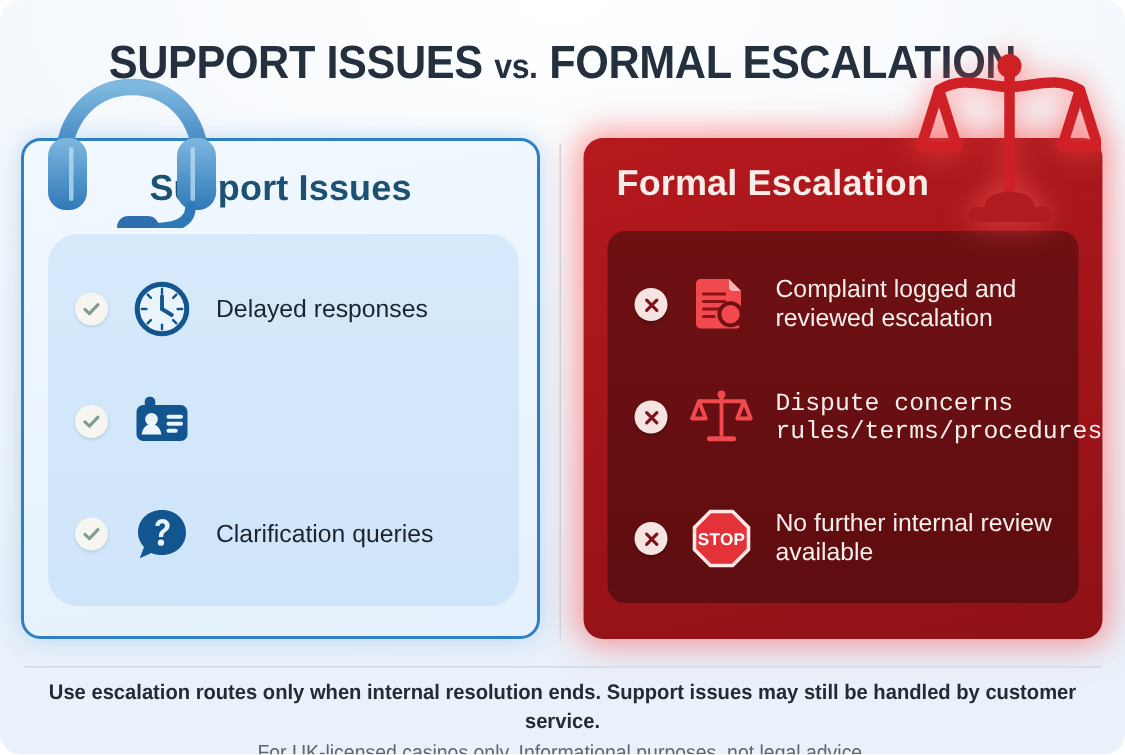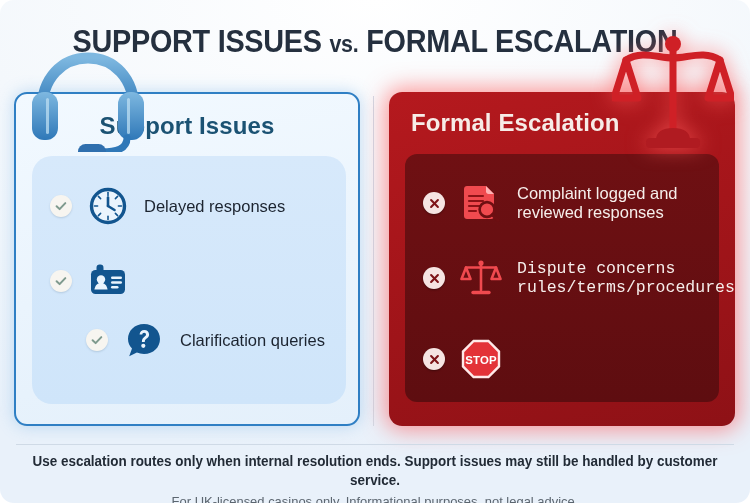--- a/index.html
+++ b/index.html
@@ -283,21 +283,21 @@
               <rect x="3" y="9" width="34" height="24" rx="4.5" fill="#12558f"></rect>
               <circle cx="13" cy="18.5" r="4.2" fill="#eaf4fd"></circle>
               <path d="M6.4 28.6 C7.2 23.8 10 21.7 13 21.7 C16 21.7 18.8 23.8 19.6 28.6 Z" fill="#eaf4fd"></path>
               <rect x="23" y="15.5" width="11" height="2.6" rx="1.3" fill="#eaf4fd"></rect>
               <rect x="23" y="20.2" width="11" height="2.6" rx="1.3" fill="#eaf4fd"></rect>
               <rect x="23" y="24.9" width="7.5" height="2.6" rx="1.3" fill="#eaf4fd"></rect>
             </svg>
           </span>
         </div>
 
-        <div class="row" style="top:156px;height:56px;margin-left:36px;">
+        <div class="row" style="top:172px;height:56px;">
           <span class="mark">
             <svg width="14" height="14" viewBox="0 0 14 14">
               <path d="M2.6 7.2 L5.6 10.1 L11.3 4.1" fill="none" stroke="#7f9a8e" stroke-width="2" stroke-linecap="round" stroke-linejoin="round"></path>
             </svg>
           </span>
           <span class="row-icon">
             <svg width="40" height="40" viewBox="0 0 40 40">
               <path d="M20 4 C29.4 4 36 10.7 36 19 C36 27.3 29.4 34 20 34 C17.4 34 15 33.5 12.9 32.6
                        L5.2 36.2 L8 28.6 C5.5 26 4 22.7 4 19 C4 10.7 10.6 4 20 4 Z" fill="#12558f"></path>
               <path d="M15.6 14.6 C15.6 11.9 17.7 10 20.3 10 C23.1 10 25.1 11.9 25.1 14.4
@@ -335,21 +335,21 @@
               <g stroke="#8c1216" stroke-width="2.1" stroke-linecap="round">
                 <line x1="9" y1="14" x2="23" y2="14"></line>
                 <line x1="9" y1="19" x2="23" y2="19"></line>
                 <line x1="9" y1="24" x2="20" y2="24"></line>
                 <line x1="9" y1="29" x2="16" y2="29"></line>
               </g>
               <circle cx="27" cy="27.5" r="7.4" fill="#f04a4f" stroke="#6e0f12" stroke-width="2.6"></circle>
               <line x1="32.3" y1="32.8" x2="38" y2="38.2" stroke="#6e0f12" stroke-width="3.2" stroke-linecap="round"></line>
             </svg>
           </span>
-          <span class="row-text">Complaint logged and reviewed responses</span>
+          <span class="row-text">Complaint logged and reviewed escalation</span>
         </div>
 
         <div class="row" style="top:91px;height:66px;font-family:Liberation Mono, monospace;">
           <span class="mark">
             <svg width="13" height="13" viewBox="0 0 13 13">
               <g stroke="#7d1418" stroke-width="2.1" stroke-linecap="round">
                 <line x1="3.1" y1="3.1" x2="9.9" y2="9.9"></line>
                 <line x1="9.9" y1="3.1" x2="3.1" y2="9.9"></line>
               </g>
             </svg>
@@ -377,20 +377,21 @@
                 <line x1="9.9" y1="3.1" x2="3.1" y2="9.9"></line>
               </g>
             </svg>
           </span>
           <span class="row-icon">
             <svg width="42" height="42" viewBox="0 0 42 42">
               <polygon points="13.6,3 28.4,3 39,13.6 39,28.4 28.4,39 13.6,39 3,28.4 3,13.6" fill="#e33238" stroke="#ffe9e9" stroke-width="2.4"></polygon>
               <text x="21" y="25.6" text-anchor="middle" font-family="'Liberation Sans', sans-serif" font-size="11.4" font-weight="700" fill="#ffffff" letter-spacing="0.2">STOP</text>
             </svg>
           </span>
+          <span class="row-text">No further internal review available</span>
         </div>
 
       </div>
     </div>
   </div>
 
   <span class="headset-icon">
     <svg width="124" height="104" viewBox="0 0 124 104">
       <defs>
         <linearGradient id="hsGrad" x1="0" y1="0" x2="0" y2="1">

